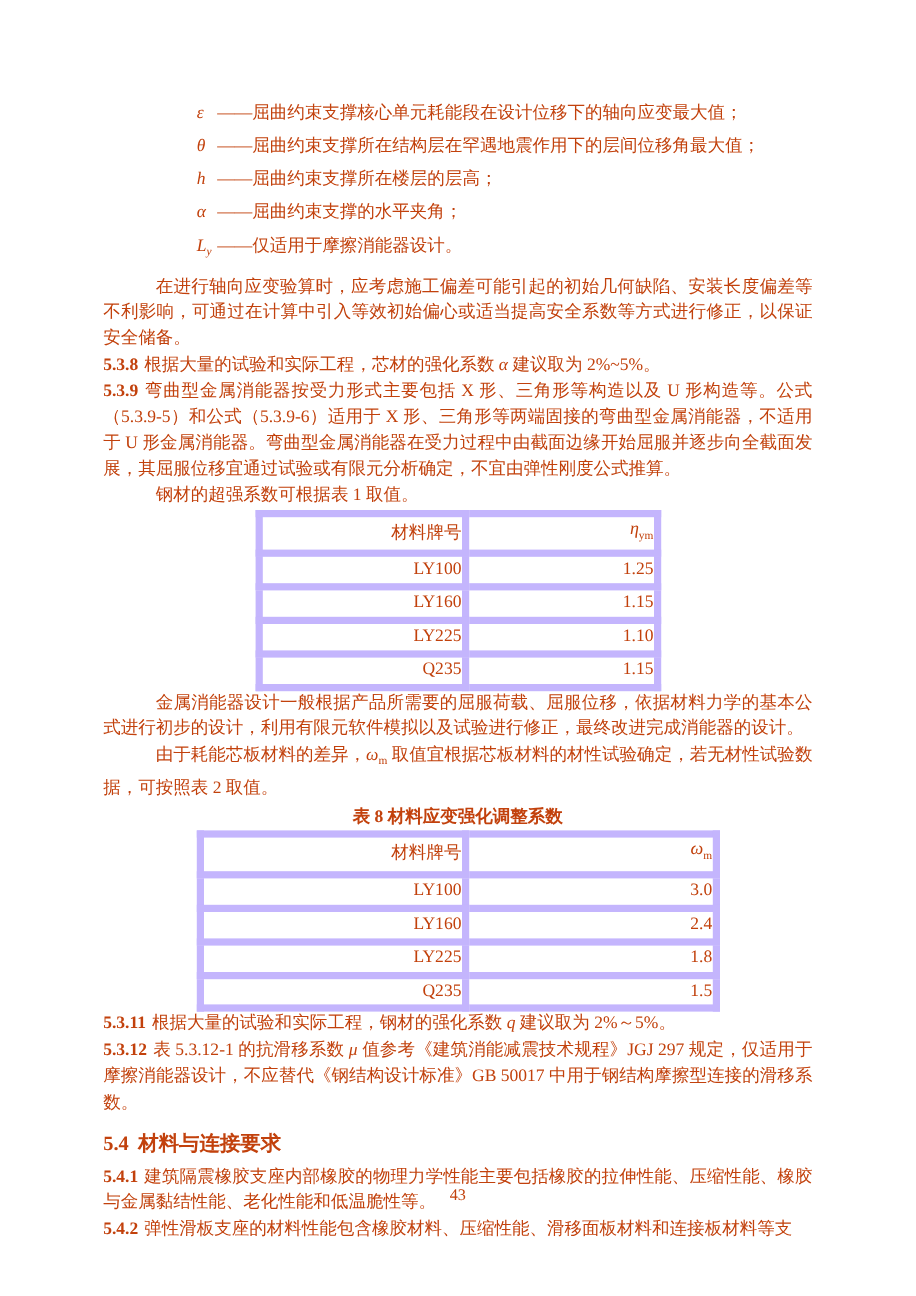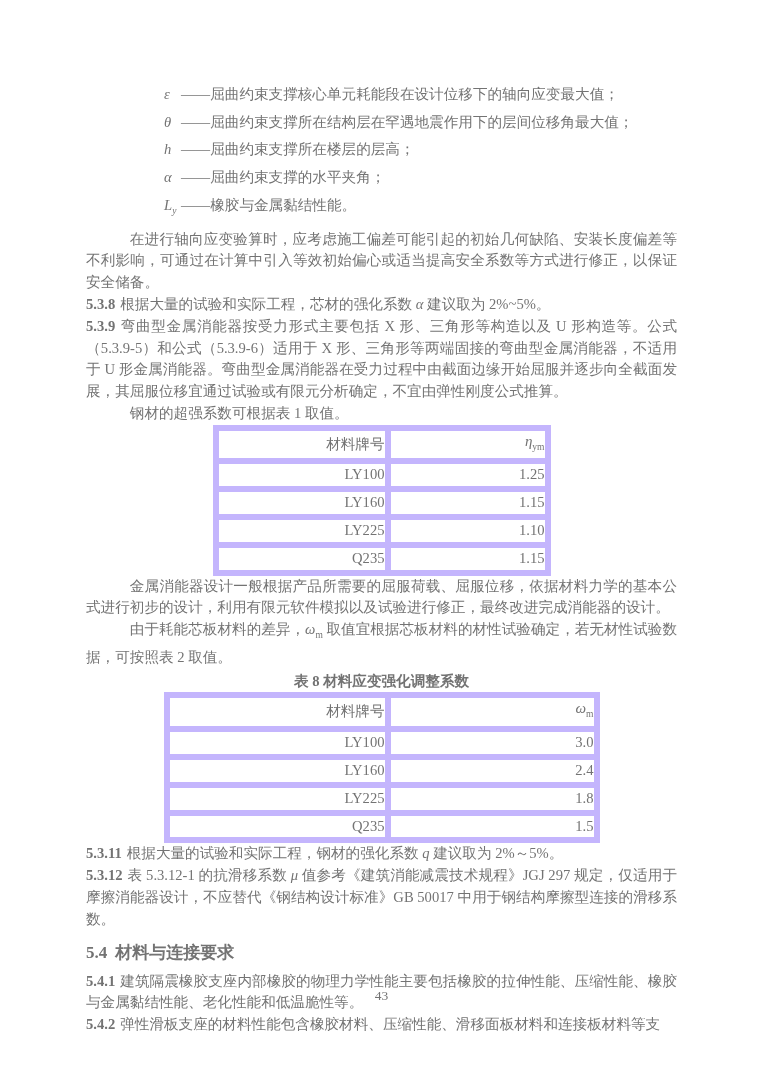--- a/index.html
+++ b/index.html
@@ -5,21 +5,21 @@
   html,body{margin:0;padding:0;background:#ffffff;}
   .page{
     position:relative;
     width:763px;height:1080px;
     background:#ffffff;
     box-sizing:border-box;
     padding:84px 86px 0 86px;
     font-family:"Liberation Serif","DejaVu Serif",serif;
     font-size:14.6px;
     line-height:21.8px;
-    color:#737373;
+    color:#c2410c;
     overflow:hidden;
   }
   p{margin:0;text-align:justify;}
   .def{padding-left:78px;text-align:left;}
   .def .sym{display:inline-block;min-width:17px;font-style:italic;}
   .def sub{font-size:9.5px;}
   .dash{letter-spacing:0;}
   .ind{text-indent:3em;}
   .clause .num{font-weight:bold;margin-right:5px;}
   .clause i{font-style:italic;}
@@ -66,21 +66,21 @@
     <div class="def">
       <span class="sym"><i>θ</i><sub></sub></span><span class="dash">——</span><span>屈曲约束支撑所在结构层在罕遇地震作用下的层间位移角最大值；</span>
     </div>
     <div class="def">
       <span class="sym"><i>h</i><sub></sub></span><span class="dash">——</span><span>屈曲约束支撑所在楼层的层高；</span>
     </div>
     <div class="def">
       <span class="sym"><i>α</i><sub></sub></span><span class="dash">——</span><span>屈曲约束支撑的水平夹角；</span>
     </div>
     <div class="def">
-      <span class="sym"><i>L</i><sub>y</sub></span><span class="dash">——</span><span>橡胶与金属黏结性能。</span>
+      <span class="sym"><i>L</i><sub>y</sub></span><span class="dash">——</span><span>仅适用于摩擦消能器设计。</span>
     </div>
   </div>
 
   <p class="ind p-intro">在进行轴向应变验算时，应考虑施工偏差可能引起的初始几何缺陷、安装长度偏差等不利影响，可通过在计算中引入等效初始偏心或适当提高安全系数等方式进行修正，以保证安全储备。</p>
 
   <p class="clause"><b class="num">5.3.8</b><span>根据大量的试验和实际工程，芯材的强化系数 </span><i>α</i><span> 建议取为 2%~5%。</span></p>
 
   <p class="clause"><b class="num">5.3.9</b><span>弯曲型金属消能器按受力形式主要包括 X 形、三角形等构造以及 U 形构造等。公式（5.3.9-5）和公式（5.3.9-6）适用于 X 形、三角形等两端固接的弯曲型金属消能器，不适用于 U 形金属消能器。弯曲型金属消能器在受力过程中由截面边缘开始屈服并逐步向全截面发展，其屈服位移宜通过试验或有限元分析确定，不宜由弹性刚度公式推算。</span></p>
 
 

